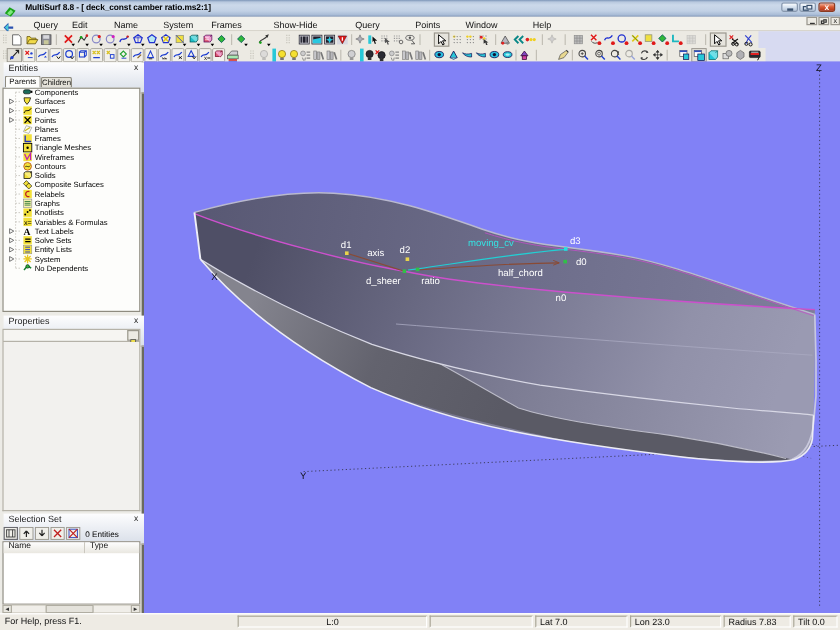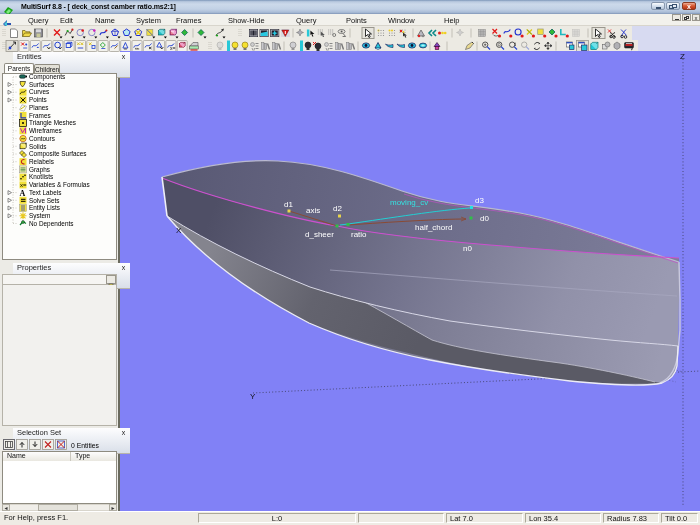--- a/index.html
+++ b/index.html
@@ -4,21 +4,21 @@
 html,body{width:700px;height:525px;overflow:hidden;font-family:"Liberation Sans",sans-serif;background:#ece9e2}
 .abs{position:absolute}
 #titlebar{left:0;top:0;width:700px;height:14px;background:linear-gradient(#7d96b8 0%,#b9c9df 12%,#ccd9ea 30%,#c2d1e5 65%,#a9bcd6 88%,#7e94b6 100%)}
 #title-text{left:21px;top:2.5px;font-size:7px;font-weight:bold;color:#000;letter-spacing:-0.1px}
 #menubar{left:0;top:14px;width:700px;height:12px;background:#f2f1ec;border-bottom:1px solid #d8d5cc}
 .mi{position:absolute;top:16px;font-size:7.5px;color:#111}
 #row1{left:0;top:26px;width:700px;height:14px;background:#eceae3}
 #row2{left:0;top:40px;width:700px;height:12px;background:#eceae3}
 .filler{background:#d7daf1}
 #leftpanel{left:0;top:52px;width:120px;height:459px;background:#ecebe6}
-.cap{position:absolute;left:13px;width:117px;height:26px;background:linear-gradient(#fdfdfe,#d9dfe9);font-size:7.5px;color:#222;padding-left:4px;border-bottom:1px solid #b8b4aa}
+.cap{position:absolute;left:3px;width:117px;height:26px;background:linear-gradient(#fdfdfe,#d9dfe9);font-size:7.5px;color:#222;padding-left:4px;border-bottom:1px solid #b8b4aa}
 .capx{position:absolute;right:3px;top:1px;width:7px;height:7px;font-size:7px;color:#222;line-height:7px;text-align:center}
 #statusbar{left:0;top:511px;width:700px;height:14px;background:#eeebe4;border-top:1px solid #fff}
 .sfield{position:absolute;top:513px;height:10px;border:1px solid;border-color:#aba898 #fff #fff #aba898;font-size:7.5px;color:#111;padding:0 3px}
 </style></head>
 <body>
 
 <div class="abs" id="titlebar"></div>
 <div class="abs" style="left:3px;top:2px;width:11px;height:10px">
 <svg width="11" height="10">
       <polygon points="1,6 5,1 10,4 6,9" fill="#18a318"></polygon>
@@ -822,15 +822,15 @@
 <div class="abs" style="left:2px;top:504px;width:115px;height:7px;background:#f0eee9;border:1px solid #d8d5cc"></div>
 <div class="abs" style="left:2px;top:504px;width:8px;height:7px;background:#e8e6df;border:1px solid #b0ada2;font-size:5px;line-height:6px;text-align:center;color:#333">◄</div>
 <div class="abs" style="left:109px;top:504px;width:8px;height:7px;background:#e8e6df;border:1px solid #b0ada2;font-size:5px;line-height:6px;text-align:center;color:#333">►</div>
 <div class="abs" style="left:38px;top:504px;width:40px;height:7px;background:#e4e2db;border:1px solid #b0ada2"></div>
 
 <div class="abs" id="statusbar"></div>
 <div class="abs" style="left:4px;top:513px;font-size:7.5px;color:#111">For Help, press F1.</div>
 <div class="sfield" style="left:198px;width:158px;text-align:center">L:0</div>
 <div class="sfield" style="left:358px;width:86px"></div>
 <div class="sfield" style="left:446px;width:77px">Lat 7.0</div>
-<div class="sfield" style="left:525px;width:76px">Lon 35.4</div>
+<div class="sfield" style="left:525px;width:76px">Lon 23.0</div>
 <div class="sfield" style="left:603px;width:56px">Radius 7.83</div>
 <div class="sfield" style="left:661px;width:37px">Tilt 0.0</div>
 
 </body></html>

